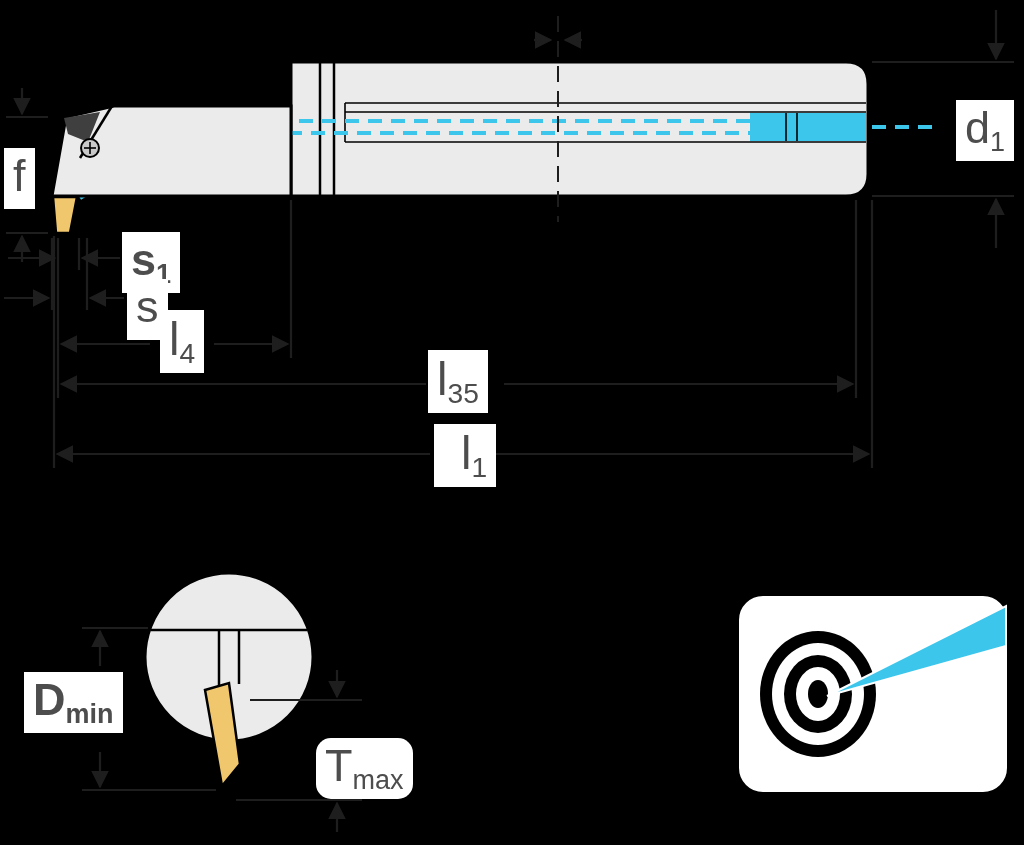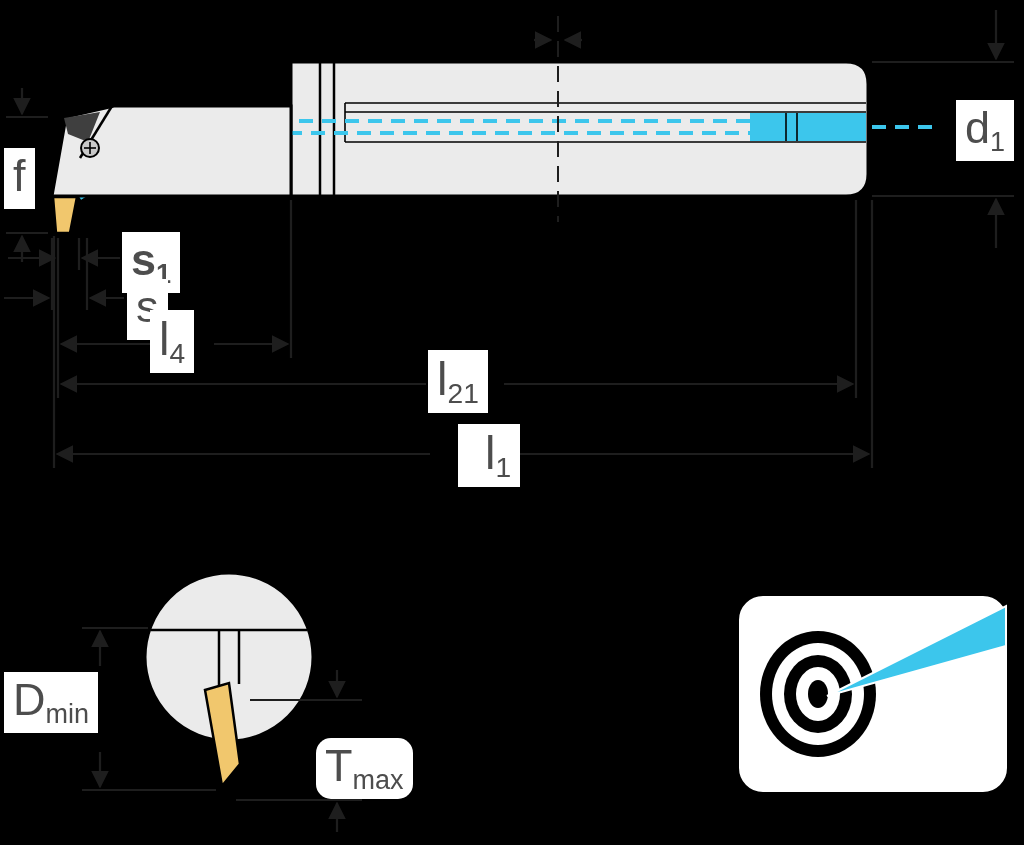--- a/index.html
+++ b/index.html
@@ -168,33 +168,33 @@
   </div>
 
   <div class="chip" style="left:122px;top:232px;font-weight:bold;">
     <span>s</span><span class="sub">1</span>
   </div>
 
   <div class="chip" style="left:127px;top:279px;">
     <span>s</span><span class="sub"></span>
   </div>
 
-  <div class="chip chip-lg" style="left:150px;top:310px;">
+  <div class="chip chip-lg" style="left:160px;top:310px;">
     <span>l</span><span class="sub">4</span>
   </div>
 
   <div class="chip chip-lg" style="left:428px;top:350px;">
-    <span>l</span><span class="sub">21</span>
-  </div>
-
-  <div class="chip chip-lg" style="left:458px;top:424px;padding-left:27px;">
+    <span>l</span><span class="sub">35</span>
+  </div>
+
+  <div class="chip chip-lg" style="left:434px;top:424px;padding-left:27px;">
     <span>l</span><span class="sub">1</span>
   </div>
 
-  <div class="chip" style="left:4px;top:672px;">
+  <div class="chip" style="left:24px;top:672px;font-weight:bold;">
     <span>D</span><span class="sub">min</span>
   </div>
 
   <div class="chip" style="left:316px;top:738px;border-radius:15px;">
     <span>T</span><span class="sub">max</span>
   </div>
 
 </div>
 
 </body></html>

